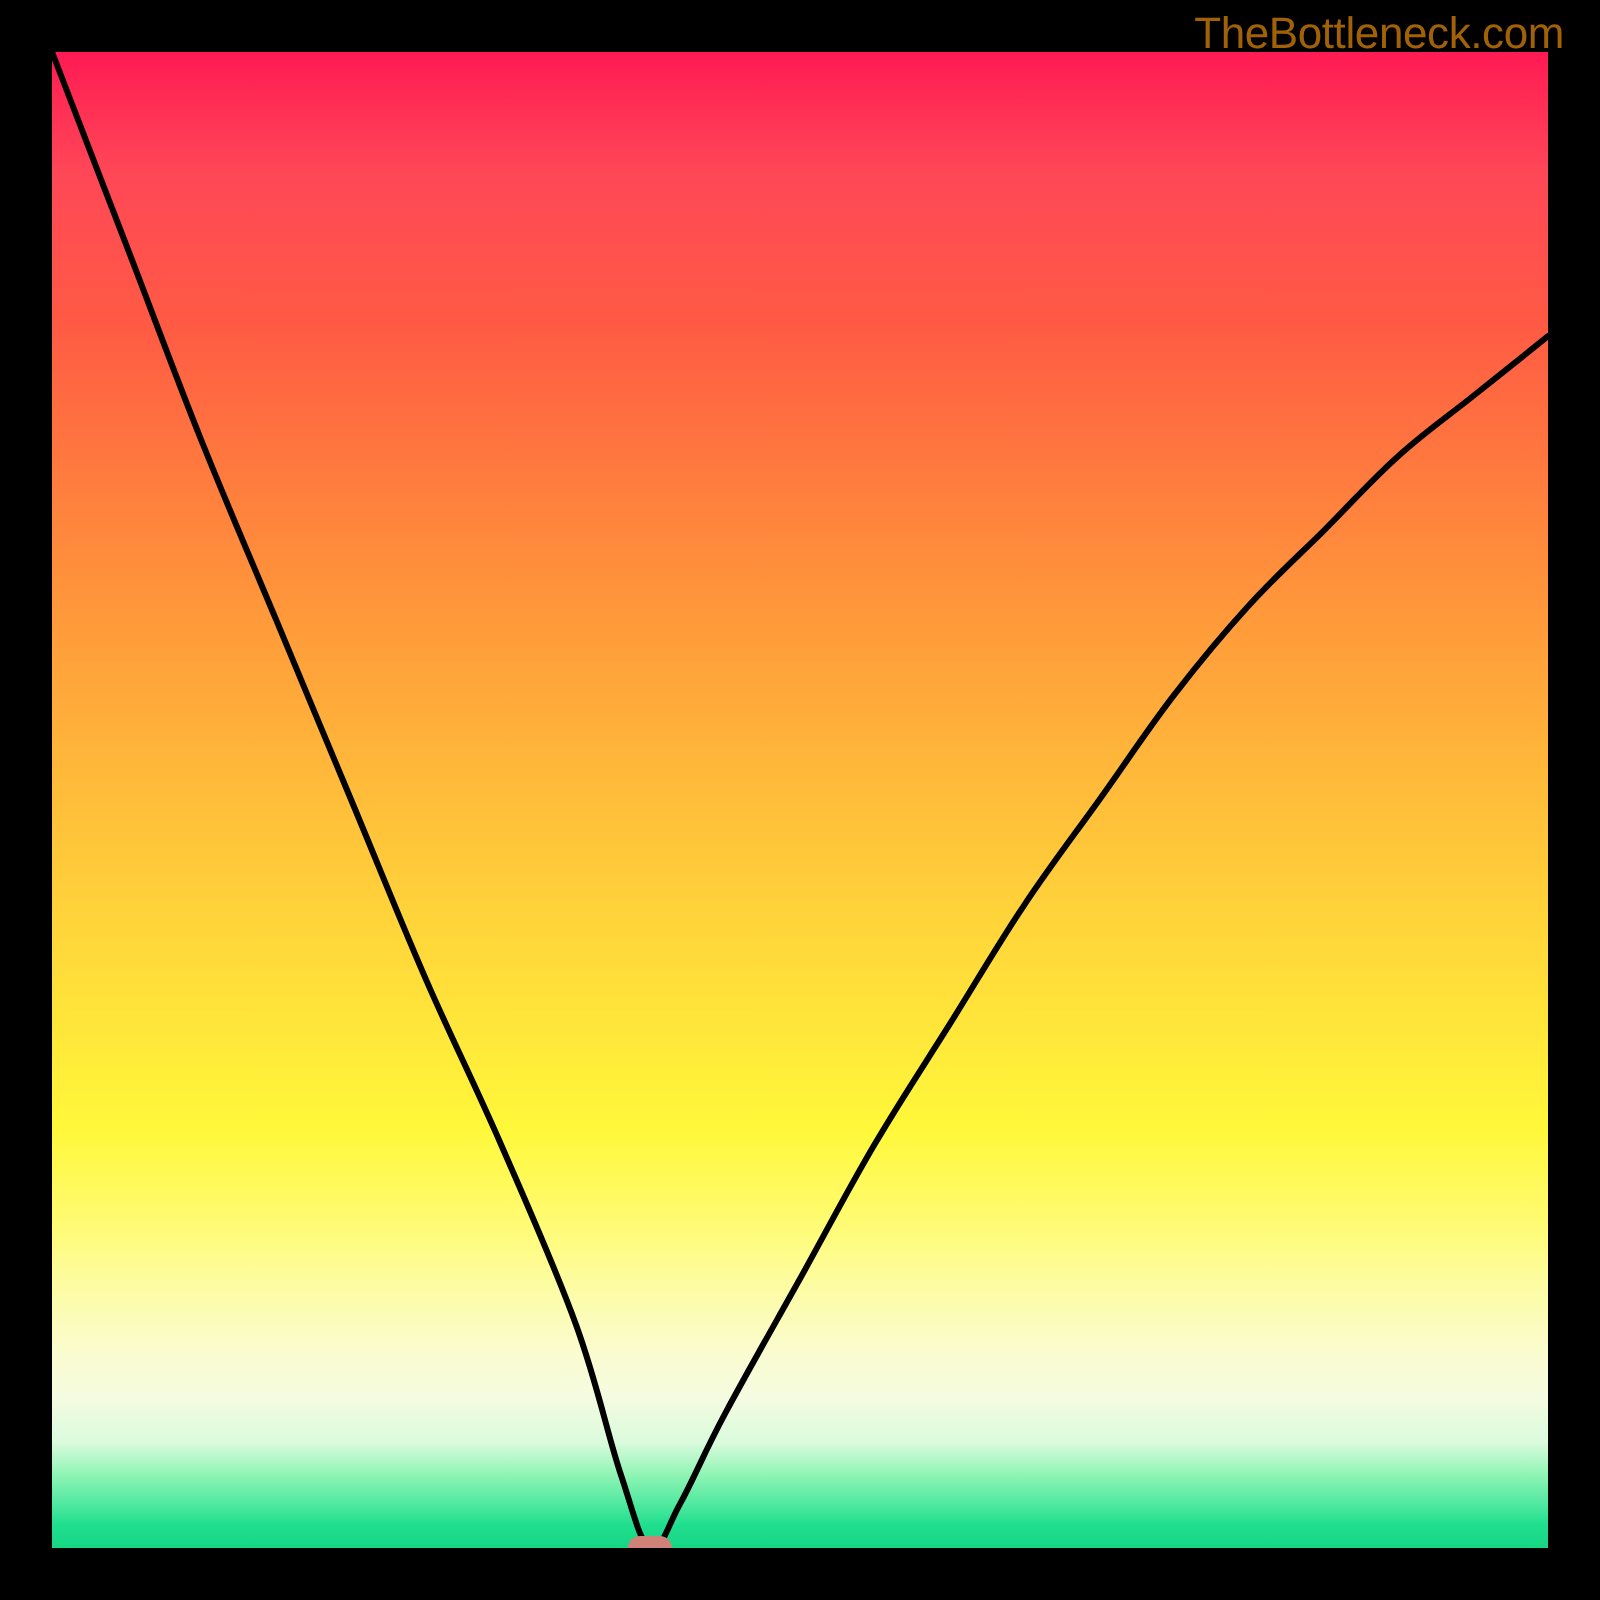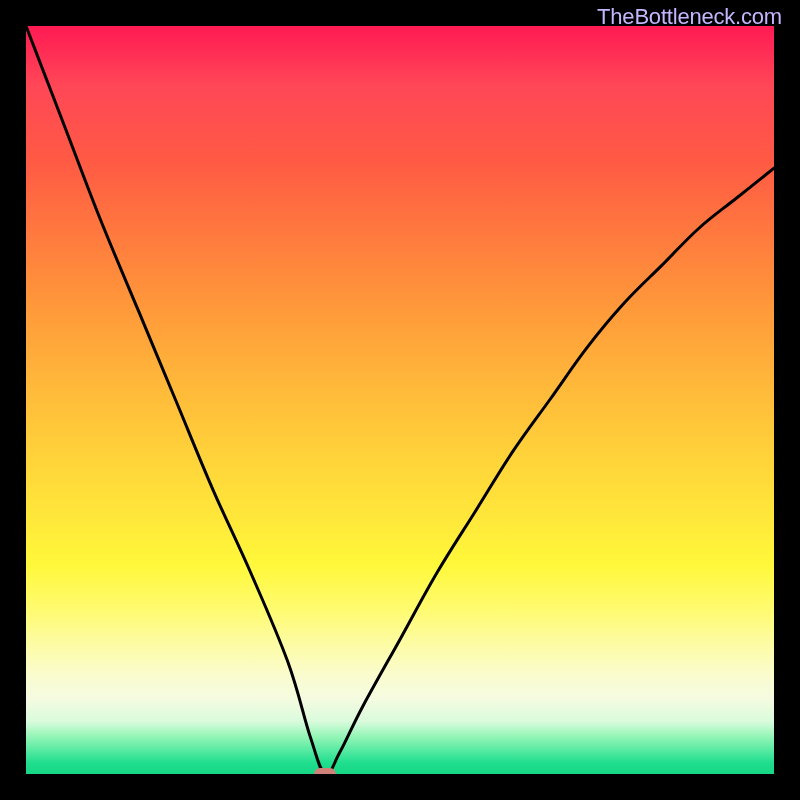--- a/index.html
+++ b/index.html
@@ -10,21 +10,21 @@
     width: 800px;
     height: 800px;
     background: #000;
     position: relative;
   }
 
   .watermark {
     position: absolute;
     top: 4px;
     right: 18px;
-    color: #c4b5fd;
+    color: #a16207;
     font-size: 22px;
     font-weight: 500;
     letter-spacing: -0.2px;
     z-index: 20;
   }
 
   .plot {
     position: absolute;
     left: 26px;
     top: 26px;

